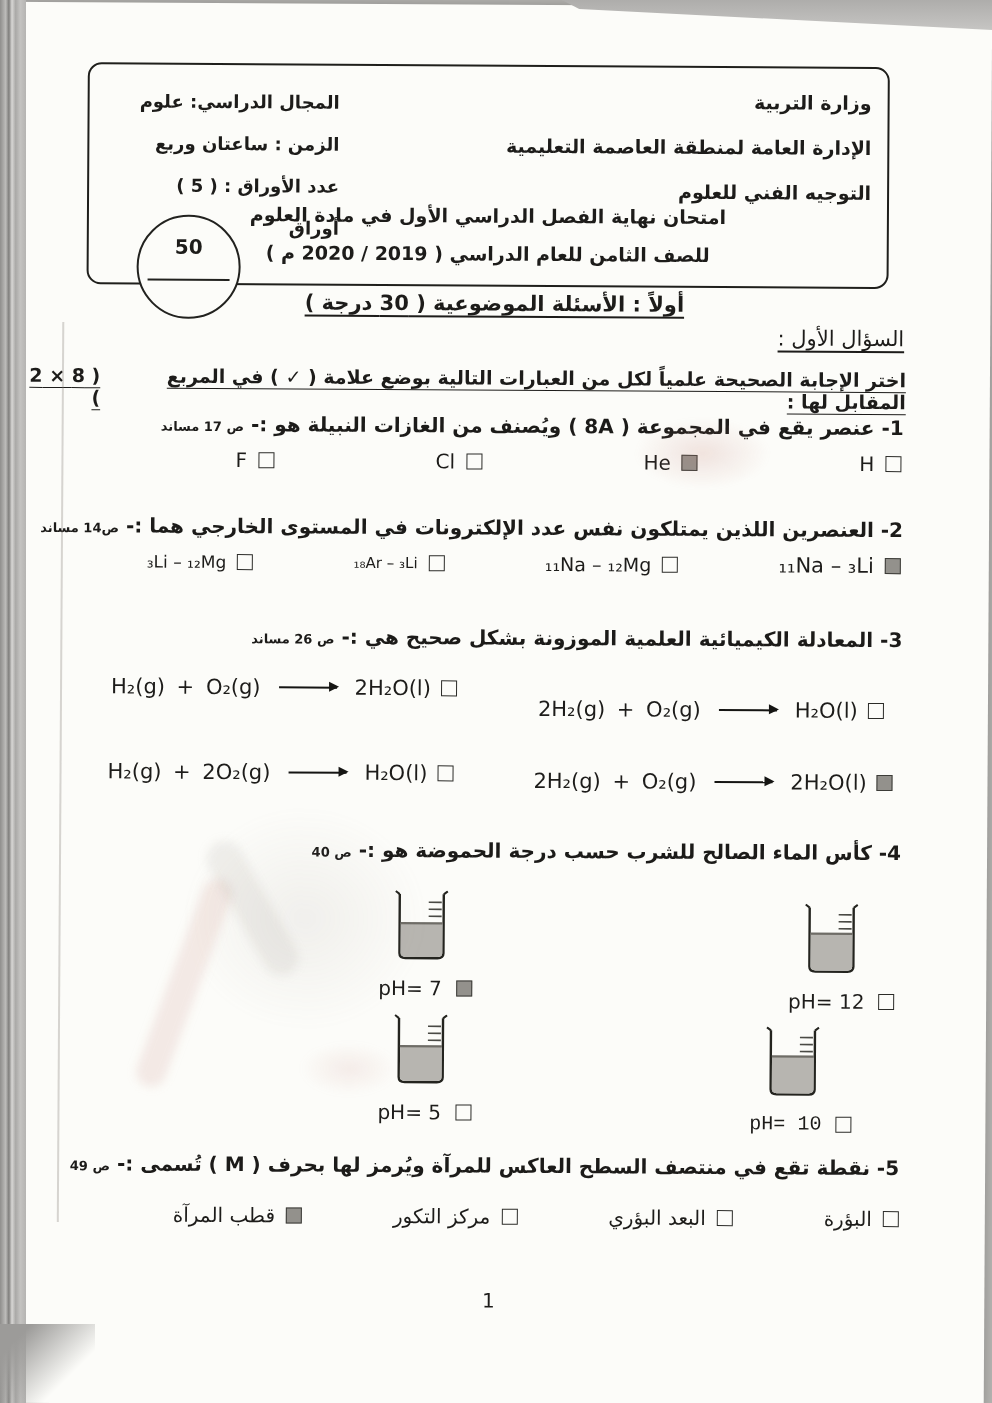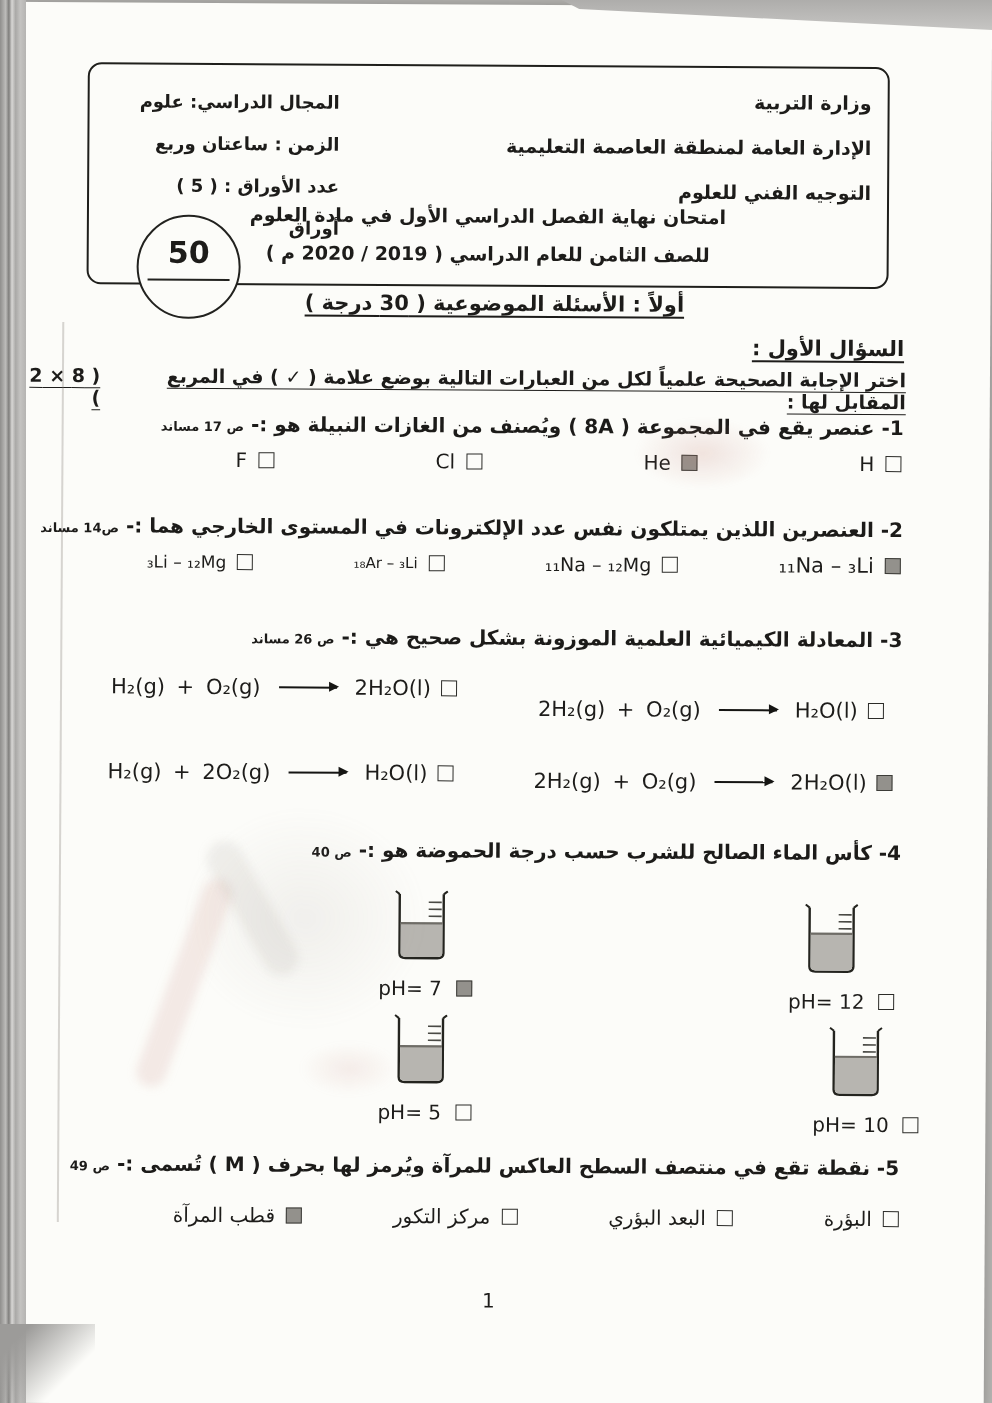--- a/index.html
+++ b/index.html
@@ -46,28 +46,28 @@
     font-weight:bold; font-size:19px; line-height:45px; }
   .info { position:absolute; top:16px; left:40px; width:210px; text-align:right; direction:rtl;
     font-weight:bold; font-size:18px; line-height:42px; }
   .exam-title { position:absolute; left:0; right:0; top:138px; text-align:center; direction:rtl;
     font-weight:bold; font-size:19px; }
   .exam-subtitle { position:absolute; left:0; right:0; top:176px; text-align:center; direction:rtl;
     font-weight:bold; font-size:19px; }
   .score-circle { position:absolute; left:138px; top:212px; width:104px; height:104px;
     border:2.6px solid #22221f; border-radius:50%; background:#fcfcf9; z-index:3; }
   .score-num { position:absolute; left:0; right:0; top:18px; text-align:center;
-    font-weight:bold; font-size:30px; }
+    font-weight:bold; font-size:20px; }
   .score-line { position:absolute; left:9px; right:9px; top:62px; height:2px; background:#22221f; }
 
   
   .section-heading { position:absolute; left:0; right:0; top:287px; text-align:center; direction:rtl;
     font-weight:bold; font-size:21px; }
-  .q-label { position:absolute; right:86px; top:330px; direction:rtl;
-    font-weight:bold; font-size:21px; }
+  .q-label { position:absolute; right:86px; top:320px; direction:rtl;
+    font-weight:normal; font-size:21px; }
   .underline { text-decoration:underline; text-underline-offset:5px; }
   .instruction { position:absolute; left:22px; right:84px; top:362px; direction:rtl;
     display:flex; justify-content:space-between; align-items:baseline;
     font-weight:bold; font-size:19px; }
 
   
   .q-text { position:absolute; right:86px; direction:rtl; font-weight:bold;
     font-size:20px; color:#1c1b19; white-space:nowrap; }
   .ref { font-size:13px; }
   .opt-row { position:absolute; display:flex; direction:rtl;
@@ -250,21 +250,21 @@
       <line x1="36" y1="12" x2="49" y2="12" stroke="#4a4a45" stroke-width="1.6"></line>
       <line x1="36" y1="19" x2="49" y2="19" stroke="#4a4a45" stroke-width="1.6"></line>
       <line x1="36" y1="26" x2="49" y2="26" stroke="#4a4a45" stroke-width="1.6"></line>
     </svg>
     <div class="beaker-label">
       <span>pH= 5</span>
       <span class="checkbox"></span>
     </div>
   </div>
 
-  <div class="beaker-block" style="left:819px; top:1020px;">
+  <div class="beaker-block" style="left:756px; top:1020px;font-family:Liberation Mono, monospace;">
     <svg class="beaker" viewBox="0 0 58 72">
       <path d="M7 4 L7 63 Q7 68 13 68 L45 68 Q51 68 51 63 L51 4" fill="none" stroke="#24241f" stroke-width="2.4"></path>
       <path d="M7 4 L3 1 M51 4 L55 1" stroke="#24241f" stroke-width="2" fill="none"></path>
       <path d="M8.2 30 L49.8 30 L49.8 63 Q49.8 66.8 45 66.8 L13 66.8 Q8.2 66.8 8.2 63 Z" fill="#b7b5b0"></path>
       <line x1="8" y1="30" x2="50" y2="30" stroke="#6e6c66" stroke-width="2.2"></line>
       <line x1="36" y1="11" x2="49" y2="11" stroke="#4a4a45" stroke-width="1.6"></line>
       <line x1="36" y1="18" x2="49" y2="18" stroke="#4a4a45" stroke-width="1.6"></line>
       <line x1="36" y1="25" x2="49" y2="25" stroke="#4a4a45" stroke-width="1.6"></line>
     </svg>
     <div class="beaker-label">

